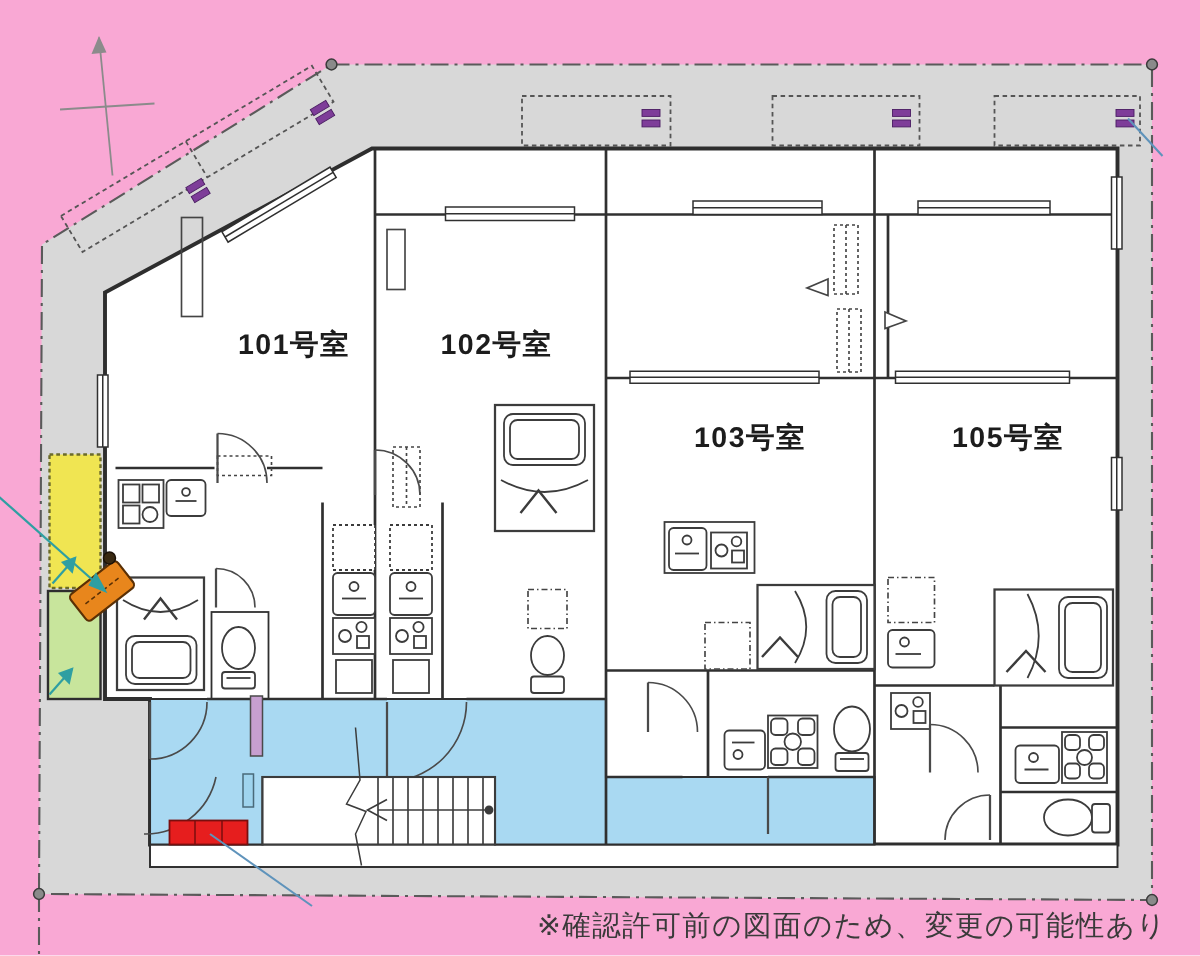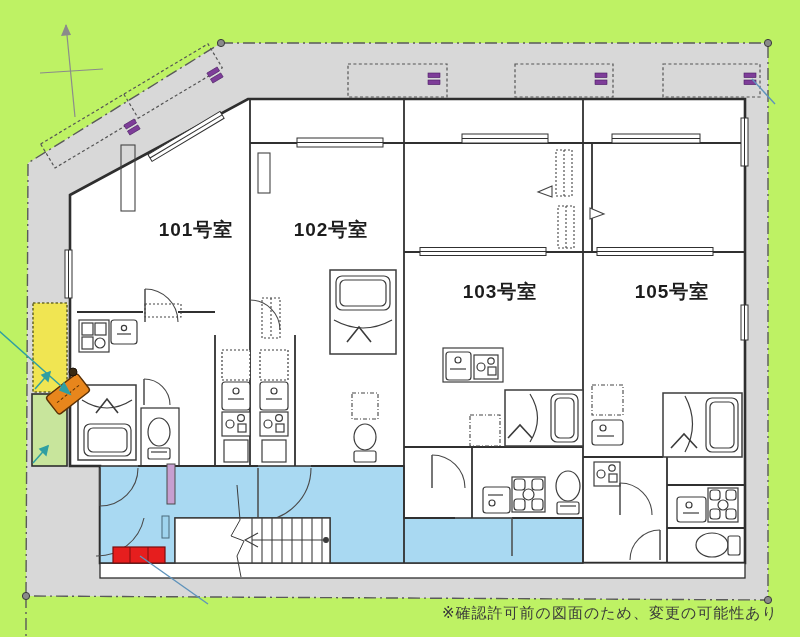--- a/index.html
+++ b/index.html
@@ -1,20 +1,20 @@
 <!DOCTYPE html>
 <html lang="ja"><head>
 <meta charset="utf-8">
 <style>
   html,body{margin:0;padding:0;background:#ffffff;}
-  .canvas{position:relative;width:800px;height:637px;background:#bef264;overflow:hidden;
+  .canvas{position:relative;width:800px;height:637px;background:#f9a8d4;overflow:hidden;
           font-family:"Liberation Sans","DejaVu Sans",sans-serif;}
   svg{position:absolute;left:0;top:0;}
   .room-label{font-family:"Liberation Sans","DejaVu Sans",sans-serif;font-weight:700;font-size:19px;fill:#1c1c1c;letter-spacing:1px;}
-  .footer-note{position:absolute;right:22px;top:604px;font-size:15px;color:#3a3a3a;letter-spacing:1px;}
+  .footer-note{position:absolute;right:22px;top:604px;font-size:19px;color:#3a3a3a;letter-spacing:1px;}
 </style>
 </head>
 <body>
 
 <div class="canvas">
 <svg width="800" height="637" viewBox="0 0 800 637">
 
   <g>
     <polygon points="221,43 768,43 768,600 26,596 28,163" fill="#d8d8d8" stroke="none"></polygon>
     <polygon points="221,43 768,43 768,600 26,596 28,163" fill="none" stroke="#5a5a5a" stroke-width="1.4" stroke-dasharray="12 4 2 4"></polygon>

